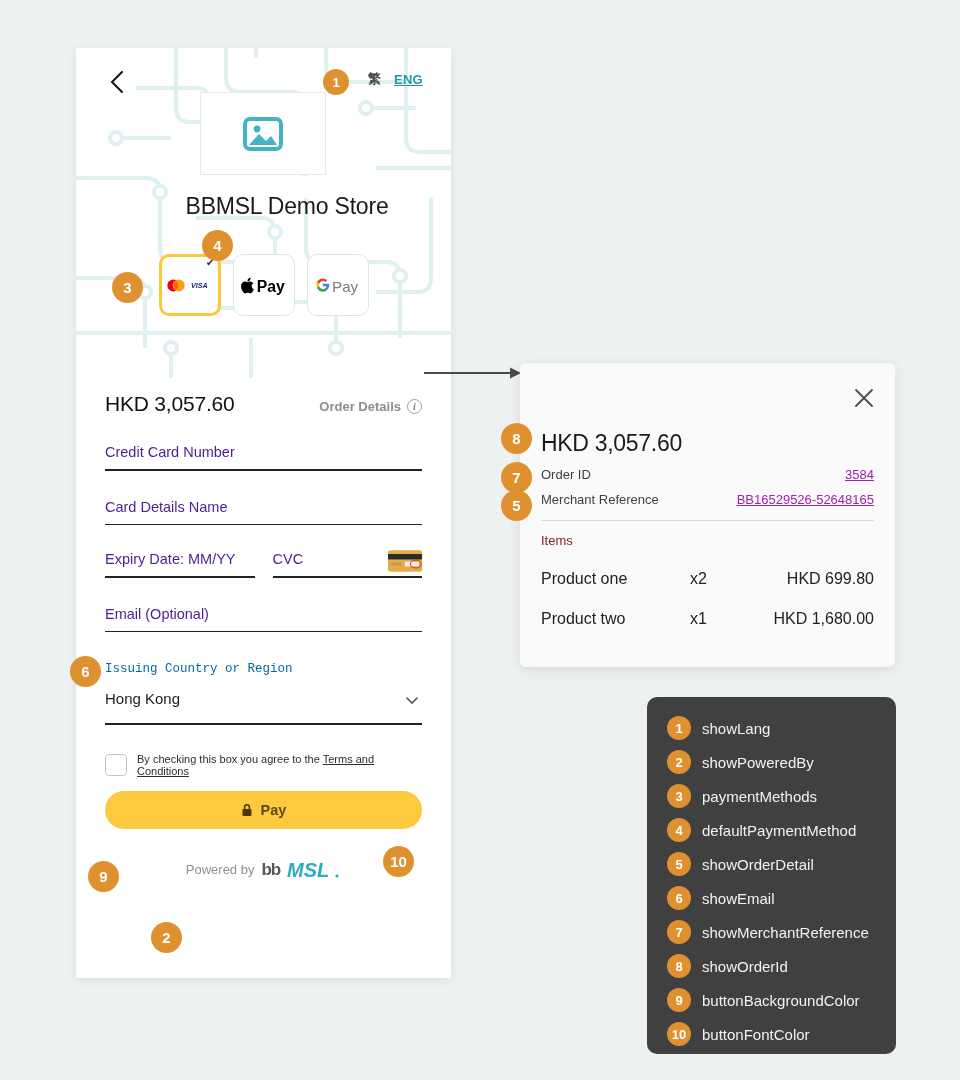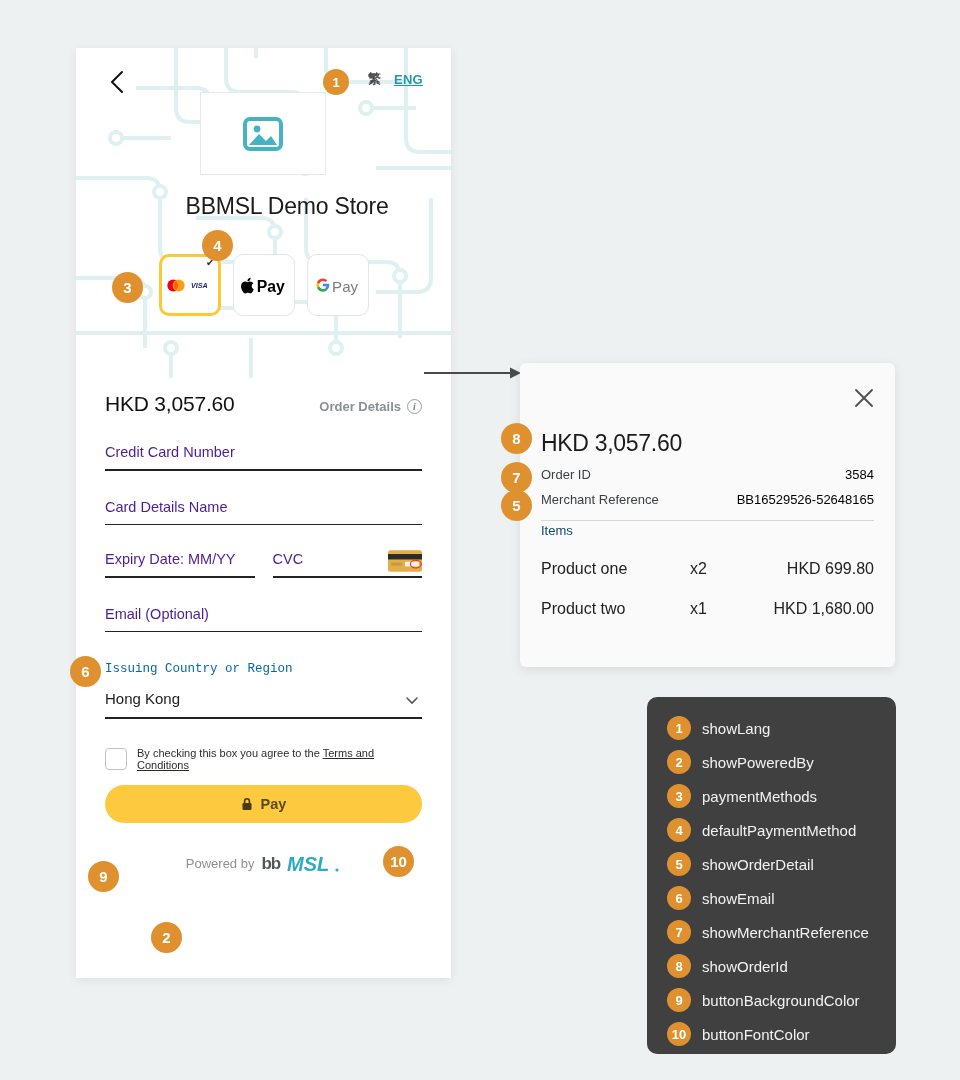--- a/index.html
+++ b/index.html
@@ -86,21 +86,21 @@
   .field { position: relative; margin-top: 28px; }
   .field .ph { font-size: 14.5px; color: #4c1d95; padding-bottom: 9px; display: block; }
   .underline { height: 1.5px; background: #222; width: 100%; }
 
   .field-row { display: flex; gap: 18px; margin-top: 26px; }
   .field-row .field { margin-top: 0; flex: 1; }
   .cvc-card-icon { position: absolute; right: 0; bottom: 6px; width: 34px; height: 22px; }
 
   .sel-label { font-size: 12.5px; color: #0369a1; margin-top: 30px; font-family: Liberation Mono, monospace; }
   .sel-box { position: relative; margin-top: 14px; }
-  .sel-val { font-size: 15px; color: #1d1d1d; padding-bottom: 10px; }
+  .sel-val { font-size: 15px; color: #1d1d1d; padding-bottom: 16px; }
   .sel-chev { position: absolute; right: 2px; top: 2px; }
 
   .terms-row { display: flex; align-items: center; gap: 10px; margin-top: 28px; }
   .checkbox { width: 22px; height: 22px; border: 1px solid #bfc3c5; border-radius: 4px; background: #fff; cursor: pointer; flex: none; }
   .terms-text { font-size: 11px; color: #2d2d2d; }
   .terms-link { text-decoration: underline; color: #2d2d2d; cursor: pointer; }
 
   .pay-btn {
     margin-top: 14px; height: 38px; border-radius: 19px;
     background: #fcc93f; display: flex; align-items: center;
@@ -120,23 +120,23 @@
   .order-panel {
     position: absolute; left: 520px; top: 363px;
     width: 375px; height: 304px;
     background: #fafafa; border-radius: 6px;
     box-shadow: 0 3px 12px rgba(0,0,0,.09);
     padding: 20px 21px 0 21px;
   }
   .panel-close { position: absolute; right: 20px; top: 24px; cursor: pointer; }
   .panel-amount { font-size: 23px; color: #1b1b1b; margin-top: 47px; letter-spacing: -.3px; }
   .kv { display: flex; justify-content: space-between; font-size: 13px; color: #3b3f42; margin-top: 10px; }
-  .kv .v { color: #000000; }
+  .kv .v { color: #a21caf; text-decoration: underline; }
   .divider { height: 1px; background: #d6d9da; margin-top: 13px; }
-  .items-label { font-size: 13px; color: #0c4a6e; margin-top: 2px; }
+  .items-label { font-size: 13px; color: #7f1d1d; margin-top: 12px; }
   .item-row { display: flex; align-items: flex-end; margin-top: 22px; font-size: 16px; color: #222; }
   .item-name { flex: 1; }
   .item-qty { width: 64px; }
   .item-price { width: 120px; text-align: right; }
 
   
   .legend {
     position: absolute; left: 647px; top: 697px;
     width: 249px; height: 357px;
     background: #404040; border-radius: 10px;

